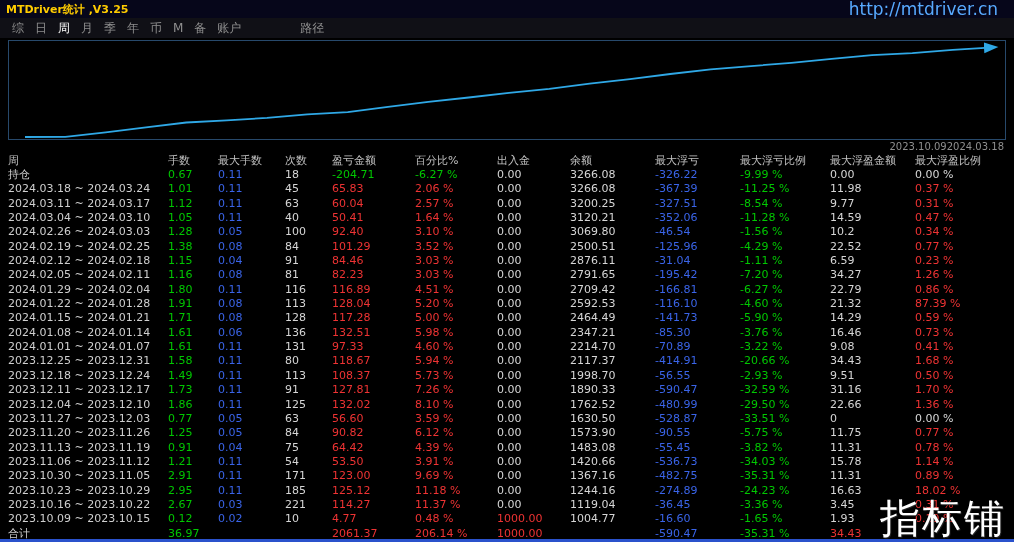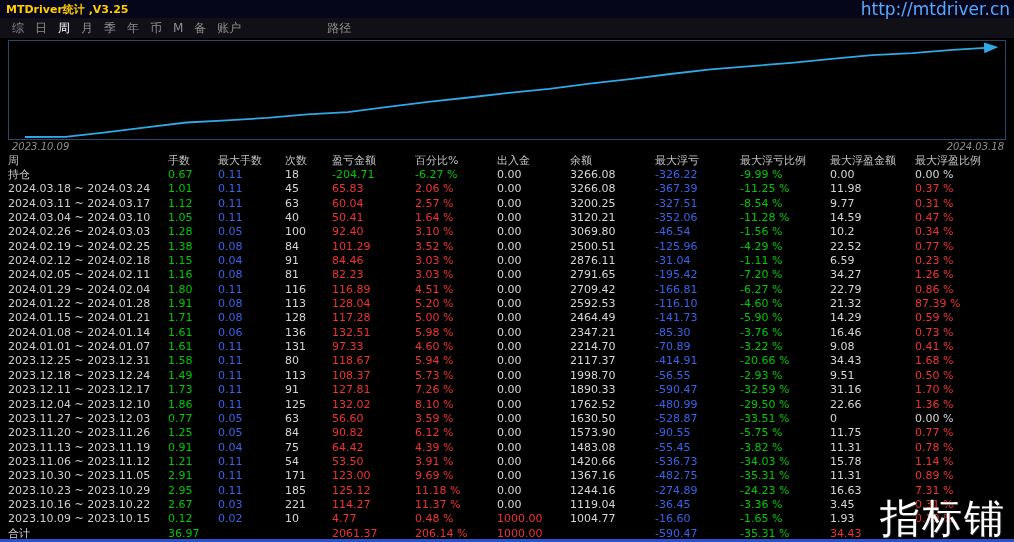--- a/index.html
+++ b/index.html
@@ -8,40 +8,40 @@
     --curve:#2fa8e6; --chart-border:#27496b; --bottom-bar:#2a52cc;
   }
   *{box-sizing:border-box;margin:0;padding:0}
   html,body{width:1014px;height:542px;overflow:hidden}
   body{
     background:#000;position:relative;
     font-family:"DejaVu Sans","Liberation Sans",sans-serif;
   }
   .titlebar{
     height:18px;display:flex;justify-content:space-between;align-items:center;
-    padding:0 4px 0 6px;background:#06061a;
+    padding:0 16px 0 6px;background:#06061a;
   }
   .title{color:var(--accent-title);font-size:11px;font-weight:bold;white-space:nowrap}
   .url{color:var(--url-blue);font-size:17px;text-decoration:none;white-space:nowrap;cursor:pointer}
   .menubar{
     height:20px;display:flex;align-items:center;padding-left:12px;
     background:#101016;color:var(--muted);font-size:12px;
   }
   .menu-items{display:flex;align-items:center}
   .menu-item{margin-right:11px;cursor:pointer;white-space:nowrap}
   .menu-item.active{color:#ffffff}
-  .menu-item.path{margin-left:75px}
+  .menu-item.path{margin-left:48px}
   .chart{
     margin:2px 8px 0 8px;height:100px;border:1px solid var(--chart-border);
     background:#000;position:relative;
   }
   .chart svg{display:block}
   .axis-row{
-    height:13px;display:flex;justify-content:space-between;align-items:center;
-    padding:0 10px 0 12px;color:var(--muted);font-size:10px;font-style:italic;
+    height:13px;display:flex;justify-content:flex-end;align-items:center;
+    padding:0 10px 0 12px;color:var(--muted);font-size:10px;
   }
   .table{padding-left:8px}
   .trow{
     display:grid;
     grid-template-columns:160px 50px 67px 47px 83px 82px 73px 85px 85px 90px 85px 99px;
     height:14.35px;align-items:center;
   }
   .tcell{font-size:11px;line-height:13px;white-space:nowrap;overflow:hidden}
   .hcell{color:var(--header-text)}
   .label{color:#cfcfcf}
@@ -425,21 +425,21 @@
         <div class="tcell green">2.95</div>
         <div class="tcell blue">0.11</div>
         <div class="tcell plain">185</div>
         <div class="tcell red">125.12</div>
         <div class="tcell red">11.18 %</div>
         <div class="tcell plain">0.00</div>
         <div class="tcell plain">1244.16</div>
         <div class="tcell blue">-274.89</div>
         <div class="tcell green">-24.23 %</div>
         <div class="tcell plain">16.63</div>
-        <div class="tcell red">7.31 %</div>
+        <div class="tcell red">18.02 %</div>
       </div>
       <div class="trow">
         <div class="tcell label">2023.10.16 ~ 2023.10.22</div>
         <div class="tcell green">2.67</div>
         <div class="tcell blue">0.03</div>
         <div class="tcell plain">221</div>
         <div class="tcell red">114.27</div>
         <div class="tcell red">11.37 %</div>
         <div class="tcell plain">0.00</div>
         <div class="tcell plain">1119.04</div>

